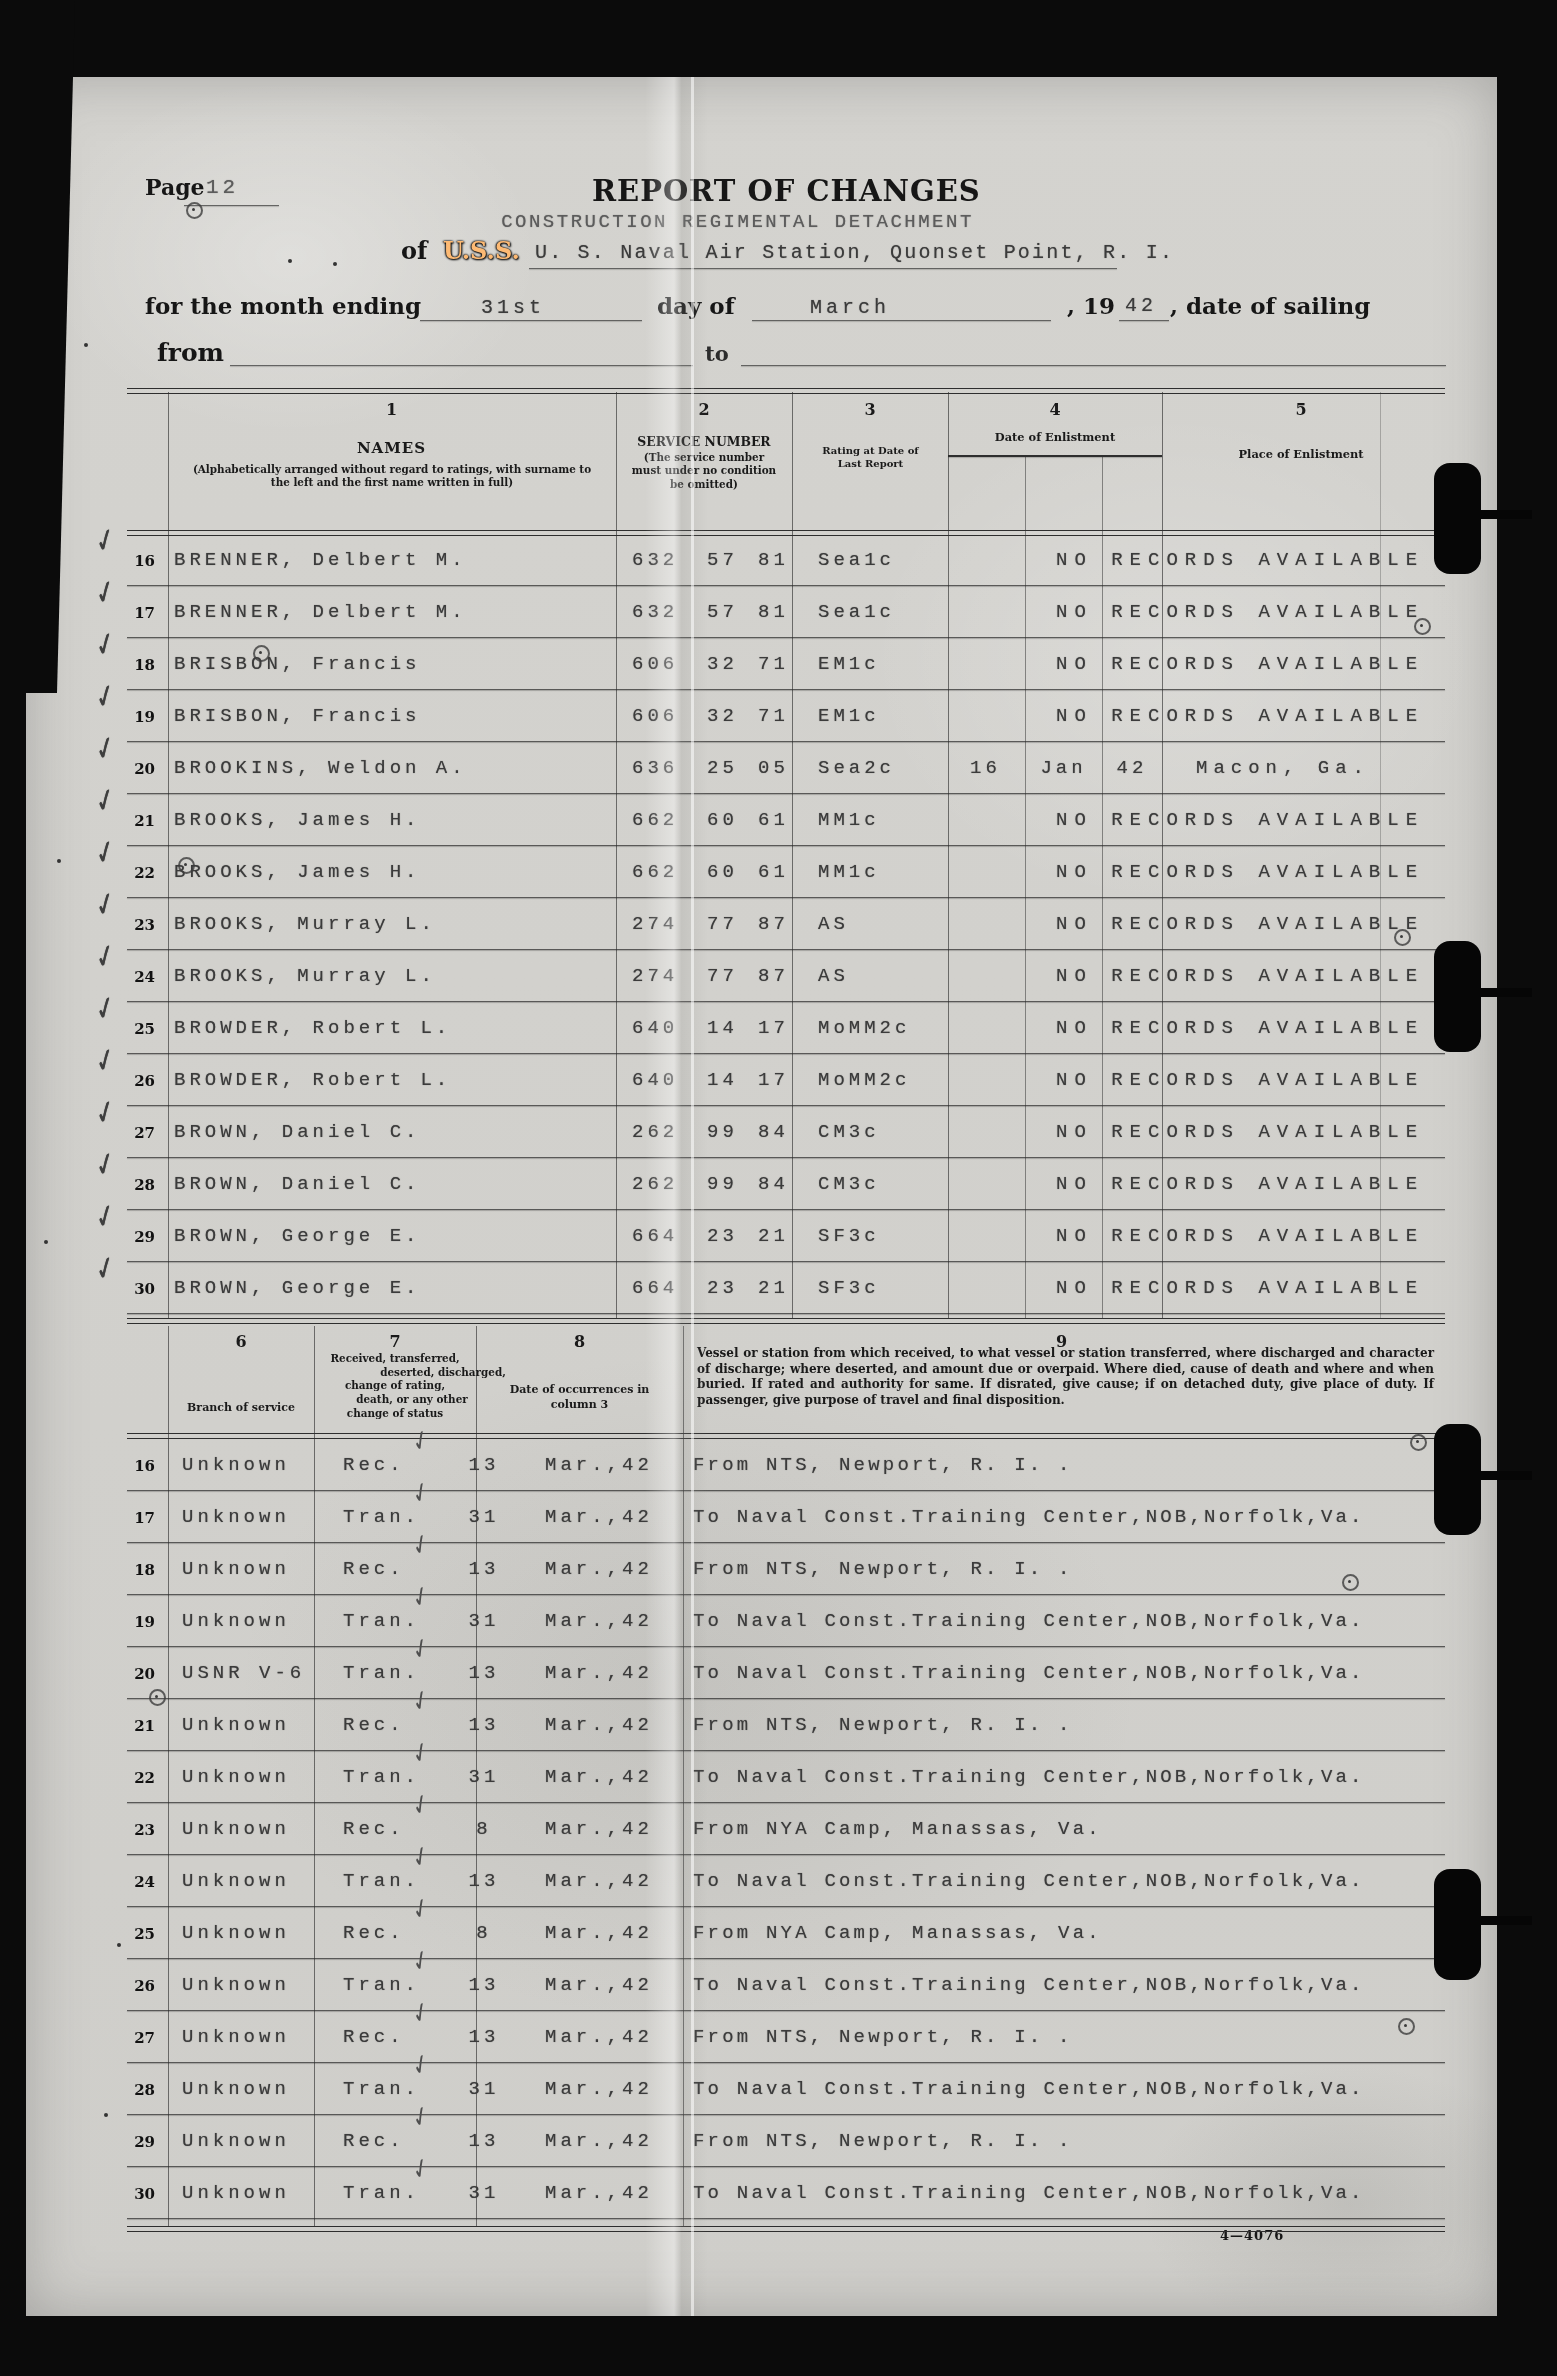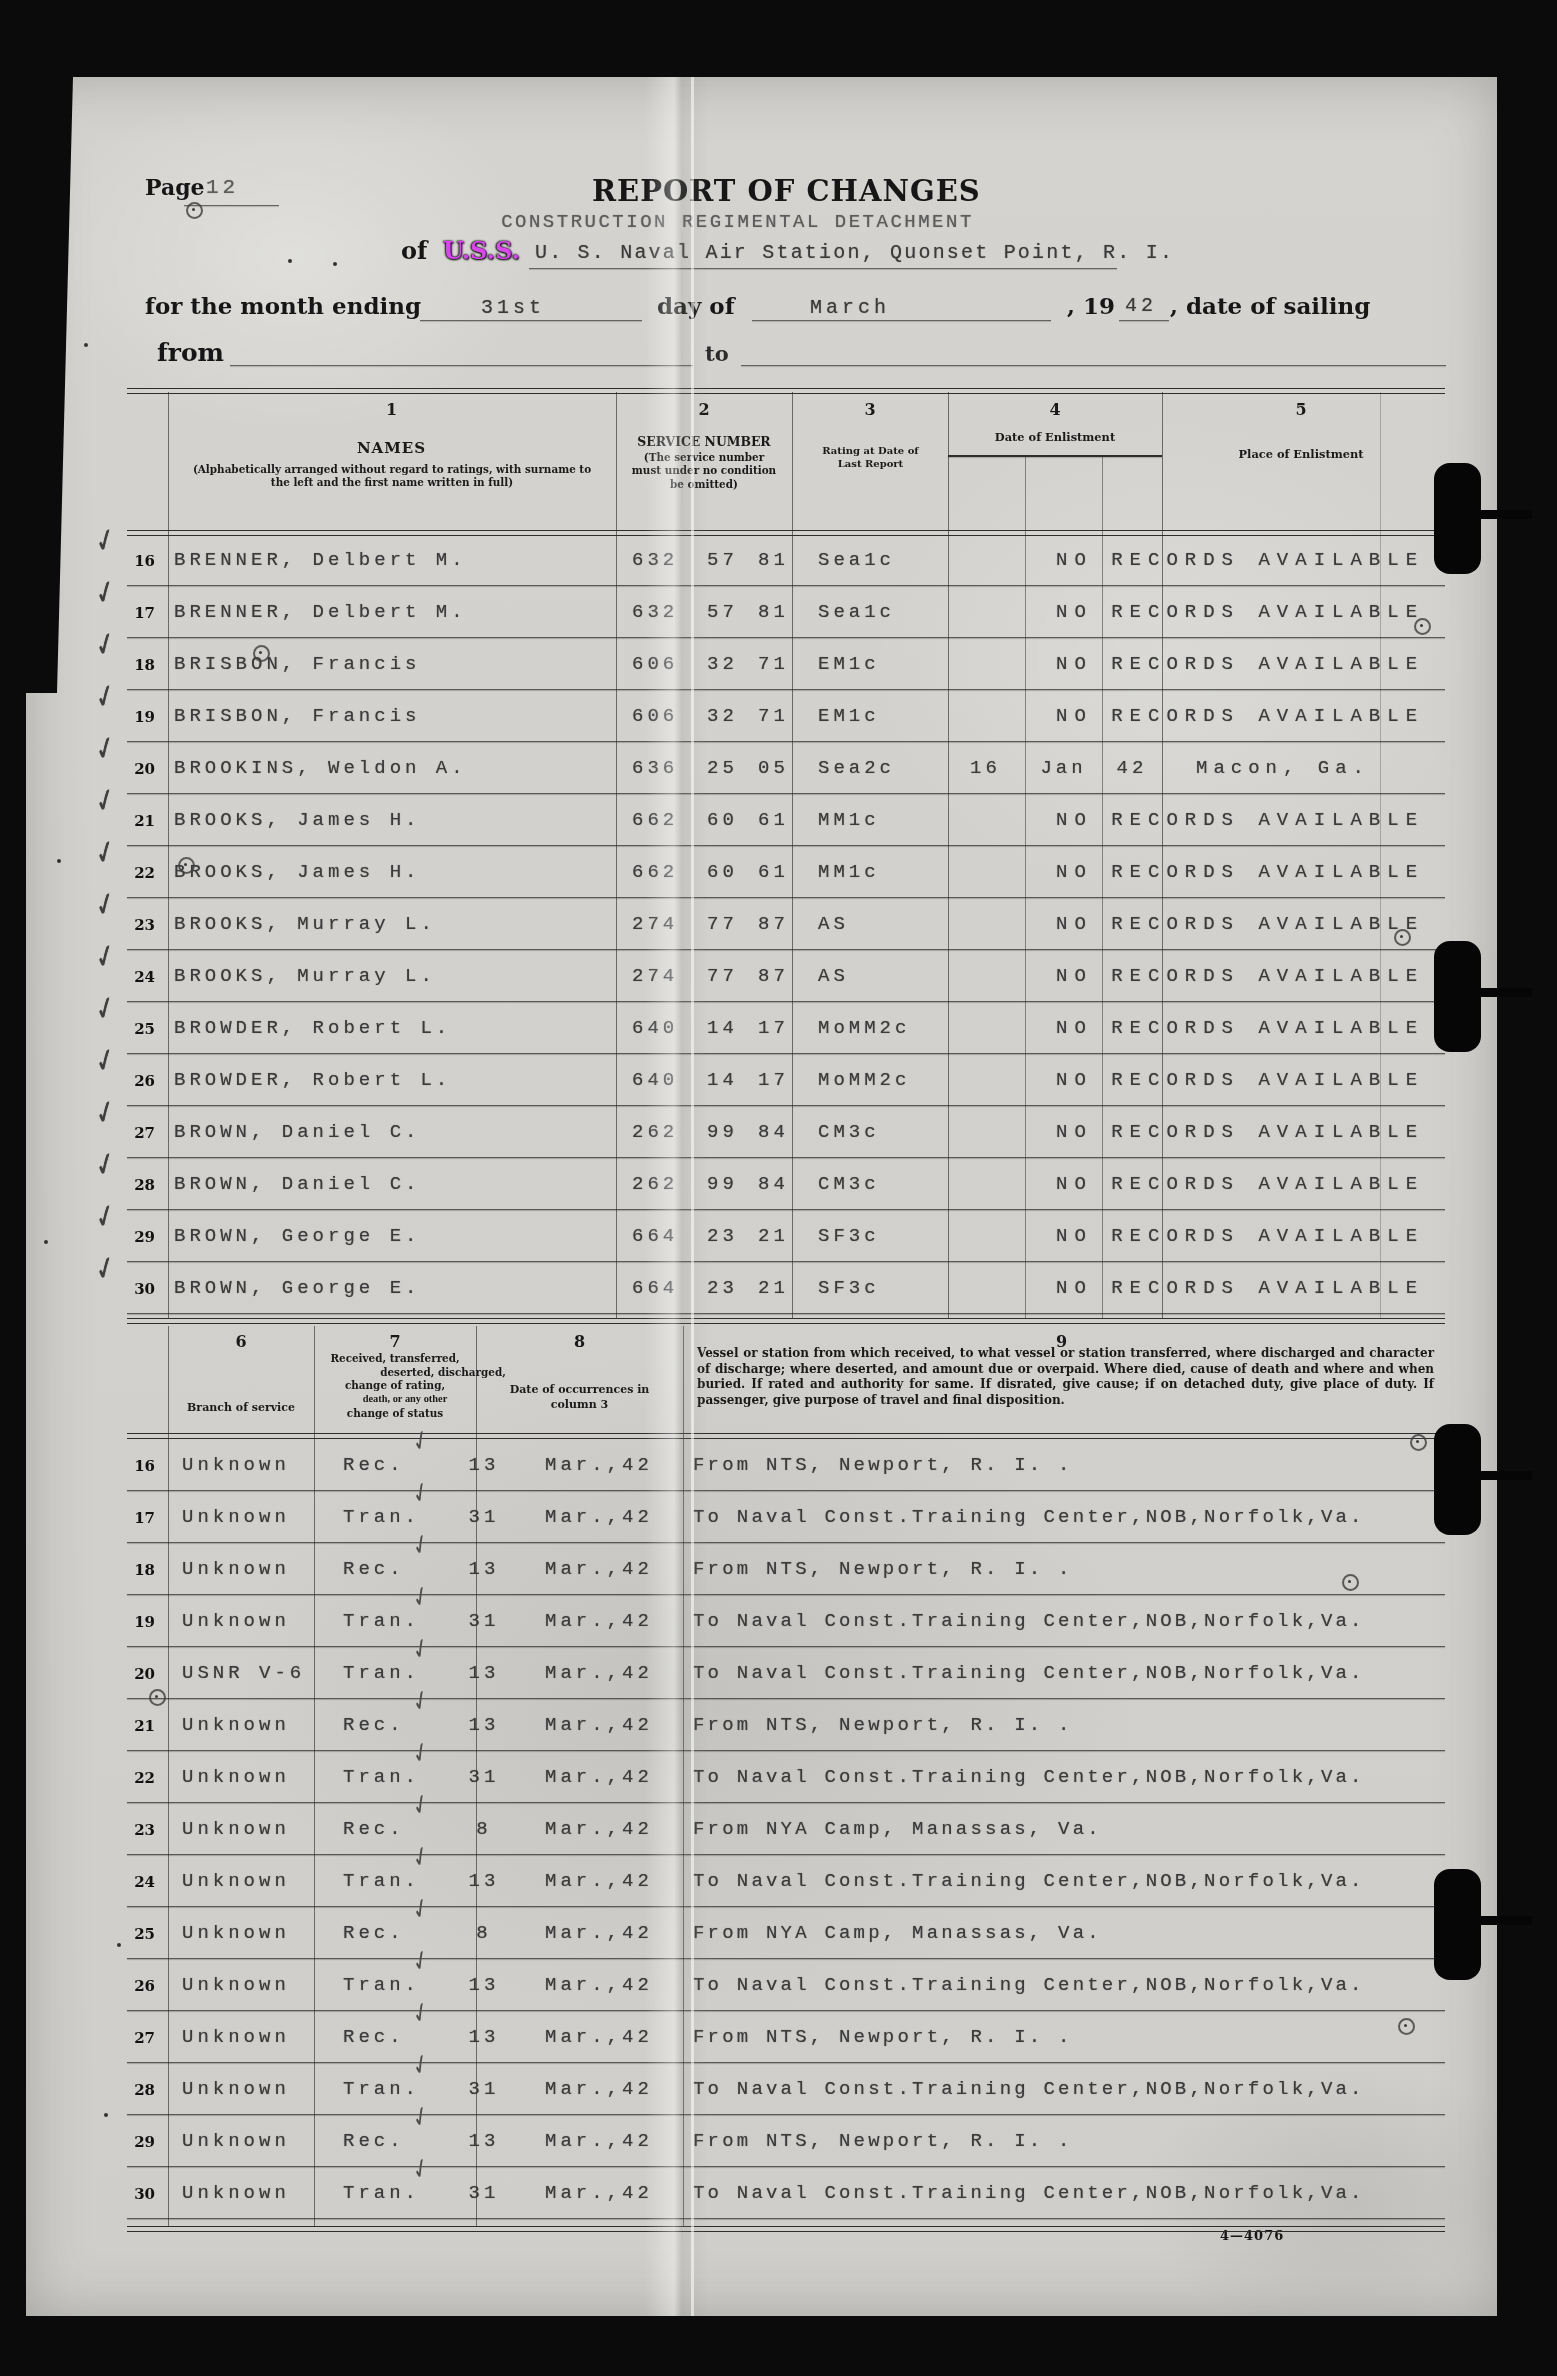--- a/index.html
+++ b/index.html
@@ -16,21 +16,21 @@
   .corner-shadow{position:absolute;left:0;top:0;width:75px;height:693px;background:#0b0b0b;
     clip-path:polygon(0 0,100% 0,76% 100%,0 100%);z-index:9;}
   .crease{position:absolute;left:645px;top:77px;width:63px;height:2239px;z-index:8;pointer-events:none;
     background:linear-gradient(90deg,transparent,rgba(255,255,255,.38) 46%,rgba(150,150,146,.22) 58%,transparent);}
   .crease-line{position:absolute;left:691px;top:77px;width:3px;height:2239px;background:rgba(255,255,255,.55);z-index:8;}
   .printed{font-family:"DejaVu Serif",serif;font-weight:700;color:#161616;position:absolute;white-space:nowrap;}
   .typed{font-family:"Liberation Mono","DejaVu Sans Mono",monospace;color:#3b3b3b;position:absolute;
          white-space:nowrap;text-shadow:0 0 1px rgba(55,55,55,.6);letter-spacing:4px;font-size:19px;}
   .faded{color:#5c5c5c;}
   .uline{position:absolute;height:1px;background:rgba(50,50,50,.7);box-shadow:0 1px 1px rgba(0,0,0,.2);}
-  .smudge{color:#d946ef;text-shadow:0 0 2px #000,1px 1px 2px #000,-1px 0 2px rgba(0,0,0,.8);}
+  .smudge{color:#fdba74;text-shadow:0 0 2px #000,1px 1px 2px #000,-1px 0 2px rgba(0,0,0,.8);}
   .tbl{position:absolute;left:99px;width:1346px;}
   .v{position:absolute;width:1px;background:rgba(42,42,42,.62);z-index:1;}
   .dline{position:absolute;left:28px;right:0;height:4px;border-top:1.5px solid #2e2e2e;border-bottom:1px solid #2e2e2e;z-index:2;}
   .hlabel{position:absolute;font-family:"DejaVu Serif",serif;font-weight:700;color:#1a1a1a;text-align:center;}
   .trows{position:absolute;left:0;right:0;z-index:3;}
   .trow{position:relative;height:52px;}
   .trow::after{content:"";position:absolute;left:28px;right:0;bottom:0;height:1px;
     background:rgba(42,42,42,.72);box-shadow:0 1px 1px rgba(0,0,0,.25);}
   .trow span{position:absolute;}
   .num{left:14px;top:18px;width:42px;text-align:right;font-family:"DejaVu Serif",serif;
@@ -346,21 +346,21 @@
 
   <div class="hlabel" style="left:69px;top:10px;width:146px;font-size:16px;">6</div>
   <div class="hlabel" style="left:215px;top:10px;width:162px;font-size:16px;">7</div>
   <div class="hlabel" style="left:377px;top:10px;width:207px;font-size:16px;">8</div>
   <div class="hlabel" style="left:584px;top:10px;width:757px;font-size:16px;">9</div>
 
   <div class="hlabel" style="left:69px;top:79px;width:146px;font-size:11px;">Branch of service</div>
   <div class="hlabel" style="left:215px;top:30px;width:162px;font-size:10.4px;">Received, transferred,</div>
   <div class="hlabel" style="left:215px;top:44px;width:162px;font-size:10.4px;padding-left:48px;">deserted, discharged,</div>
   <div class="hlabel" style="left:215px;top:57px;width:162px;font-size:10.4px;">change of rating,</div>
-  <div class="hlabel" style="left:225px;top:71px;width:162px;font-size:10.4px;font-family:Liberation Serif, serif;">death, or any other</div>
+  <div class="hlabel" style="left:232px;top:71px;width:162px;font-size:10.4px;">death, or any other</div>
   <div class="hlabel" style="left:215px;top:85px;width:162px;font-size:10.4px;">change of status</div>
   <div class="hlabel" style="left:377px;top:61px;width:207px;font-size:11px;">Date of occurrences in</div>
   <div class="hlabel" style="left:377px;top:76px;width:207px;font-size:11px;">column 3</div>
   <div class="hlabel note" style="left:598px;top:24px;width:737px;font-size:12px;white-space:normal;text-align:justify;line-height:1.3;">Vessel or station from which received, to what vessel or station transferred, where discharged and character of discharge; where deserted, and amount due or overpaid.  Where died, cause of death and where and when buried.  If rated and authority for same.  If disrated, give cause; if on detached duty, give place of duty.  If passenger, give purpose of travel and final disposition.</div>
   <div class="dline" style="top:111px;"></div>
 
   <div class="trows" style="top:117px;">
     <div class="trow">
         <span class="num">16</span>
         <span class="typed c-branch">Unknown</span>

